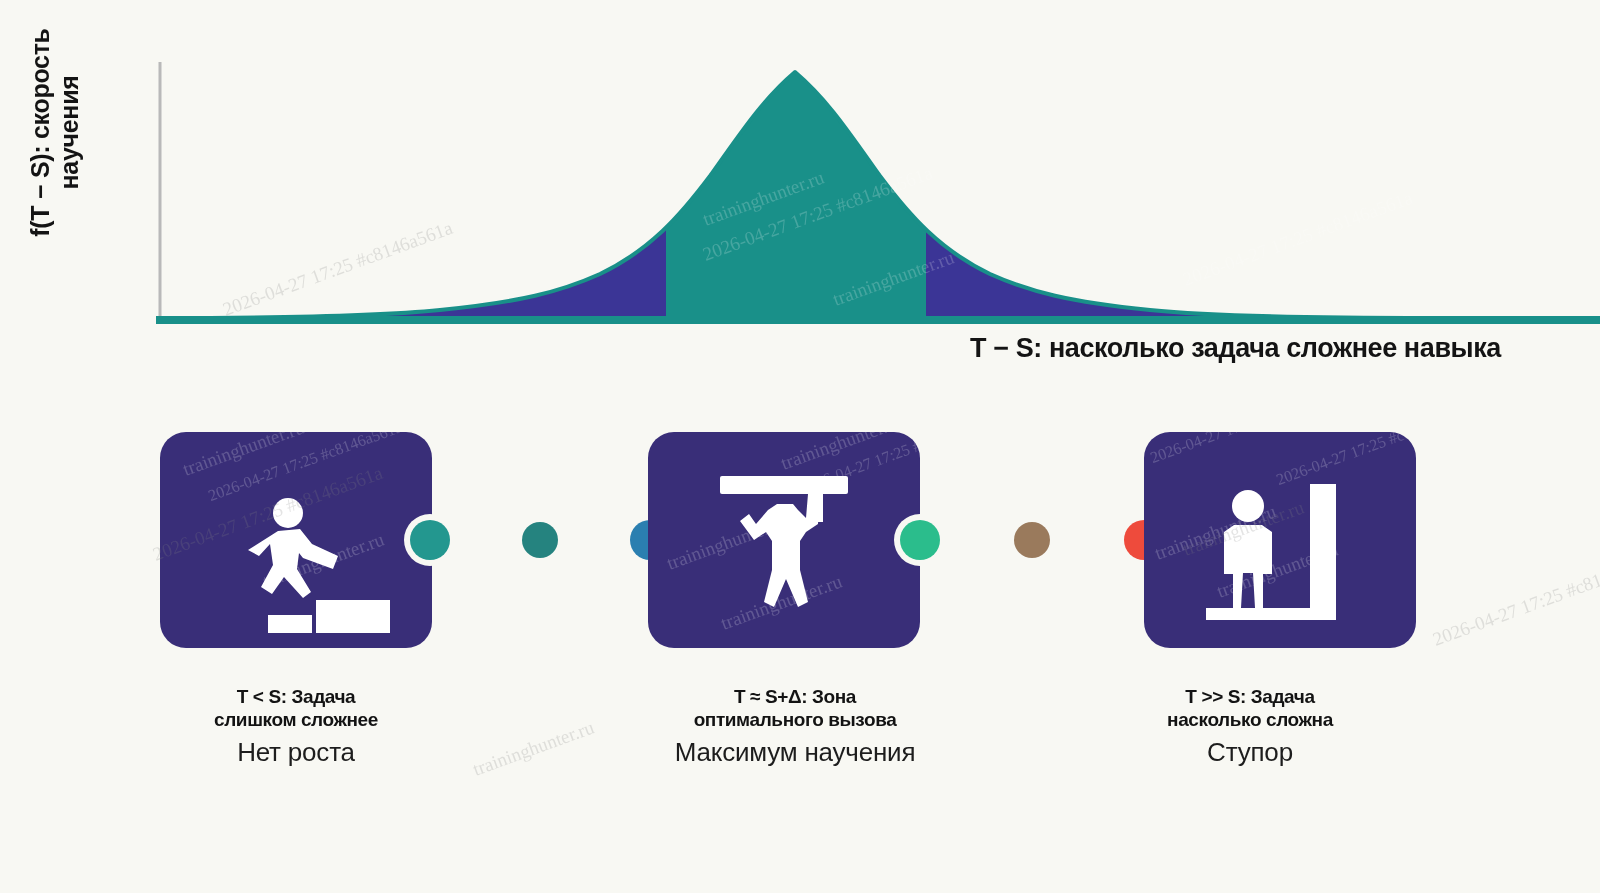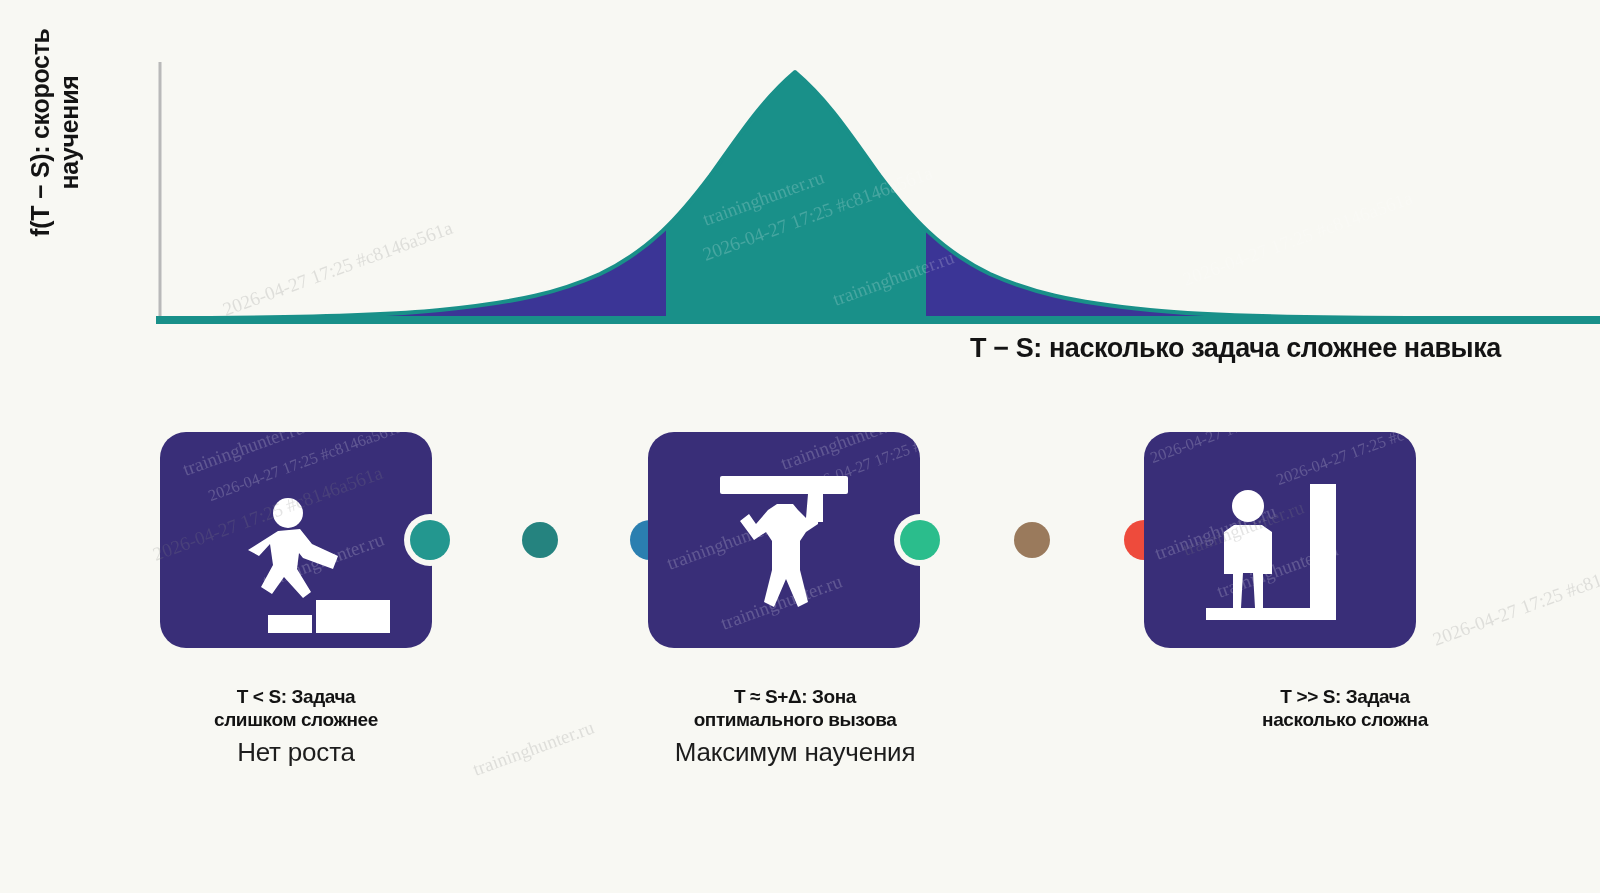--- a/index.html
+++ b/index.html
@@ -97,21 +97,21 @@
     width: 1600px;
     height: 160px;
   }
   .caption {
     position: absolute;
     top: 0;
     text-align: center;
   }
   #caption-0 { left: 136px; width: 320px; }
   #caption-1 { left: 600px; width: 390px; }
-  #caption-2 { left: 1159px; width: 372px; }
+  #caption-2 { left: 1064px; width: 372px; }
 
   .caption-title {
     font-size: 19px;
     font-weight: bold;
     color: #131313;
     line-height: 1.2;
     letter-spacing: -0.4px;
   }
   .caption-sub {
     margin-top: 5px;
@@ -311,20 +311,21 @@
         <div>оптимального вызова</div>
       </div>
       <div class="caption-sub">Максимум научения</div>
     </div>
 
     <div class="caption" id="caption-2">
       <div class="caption-title">
         <div>T &gt;&gt; S: Задача</div>
         <div>насколько сложна</div>
       </div>
+      <div class="caption-sub">Ступор</div>
     </div>
   </div>
 
   <div class="wm" style="left:150px; top:545px;">2026-04-27 17:25 #c8146a561a</div>
   <div class="wm" style="left:1180px; top:540px;">traininghunter.ru</div>
   <div class="wm" style="left:1430px; top:630px;">2026-04-27 17:25 #c8146a561a</div>
   <div class="wm" style="left:470px; top:760px;">traininghunter.ru</div>
 
 </div>
 

